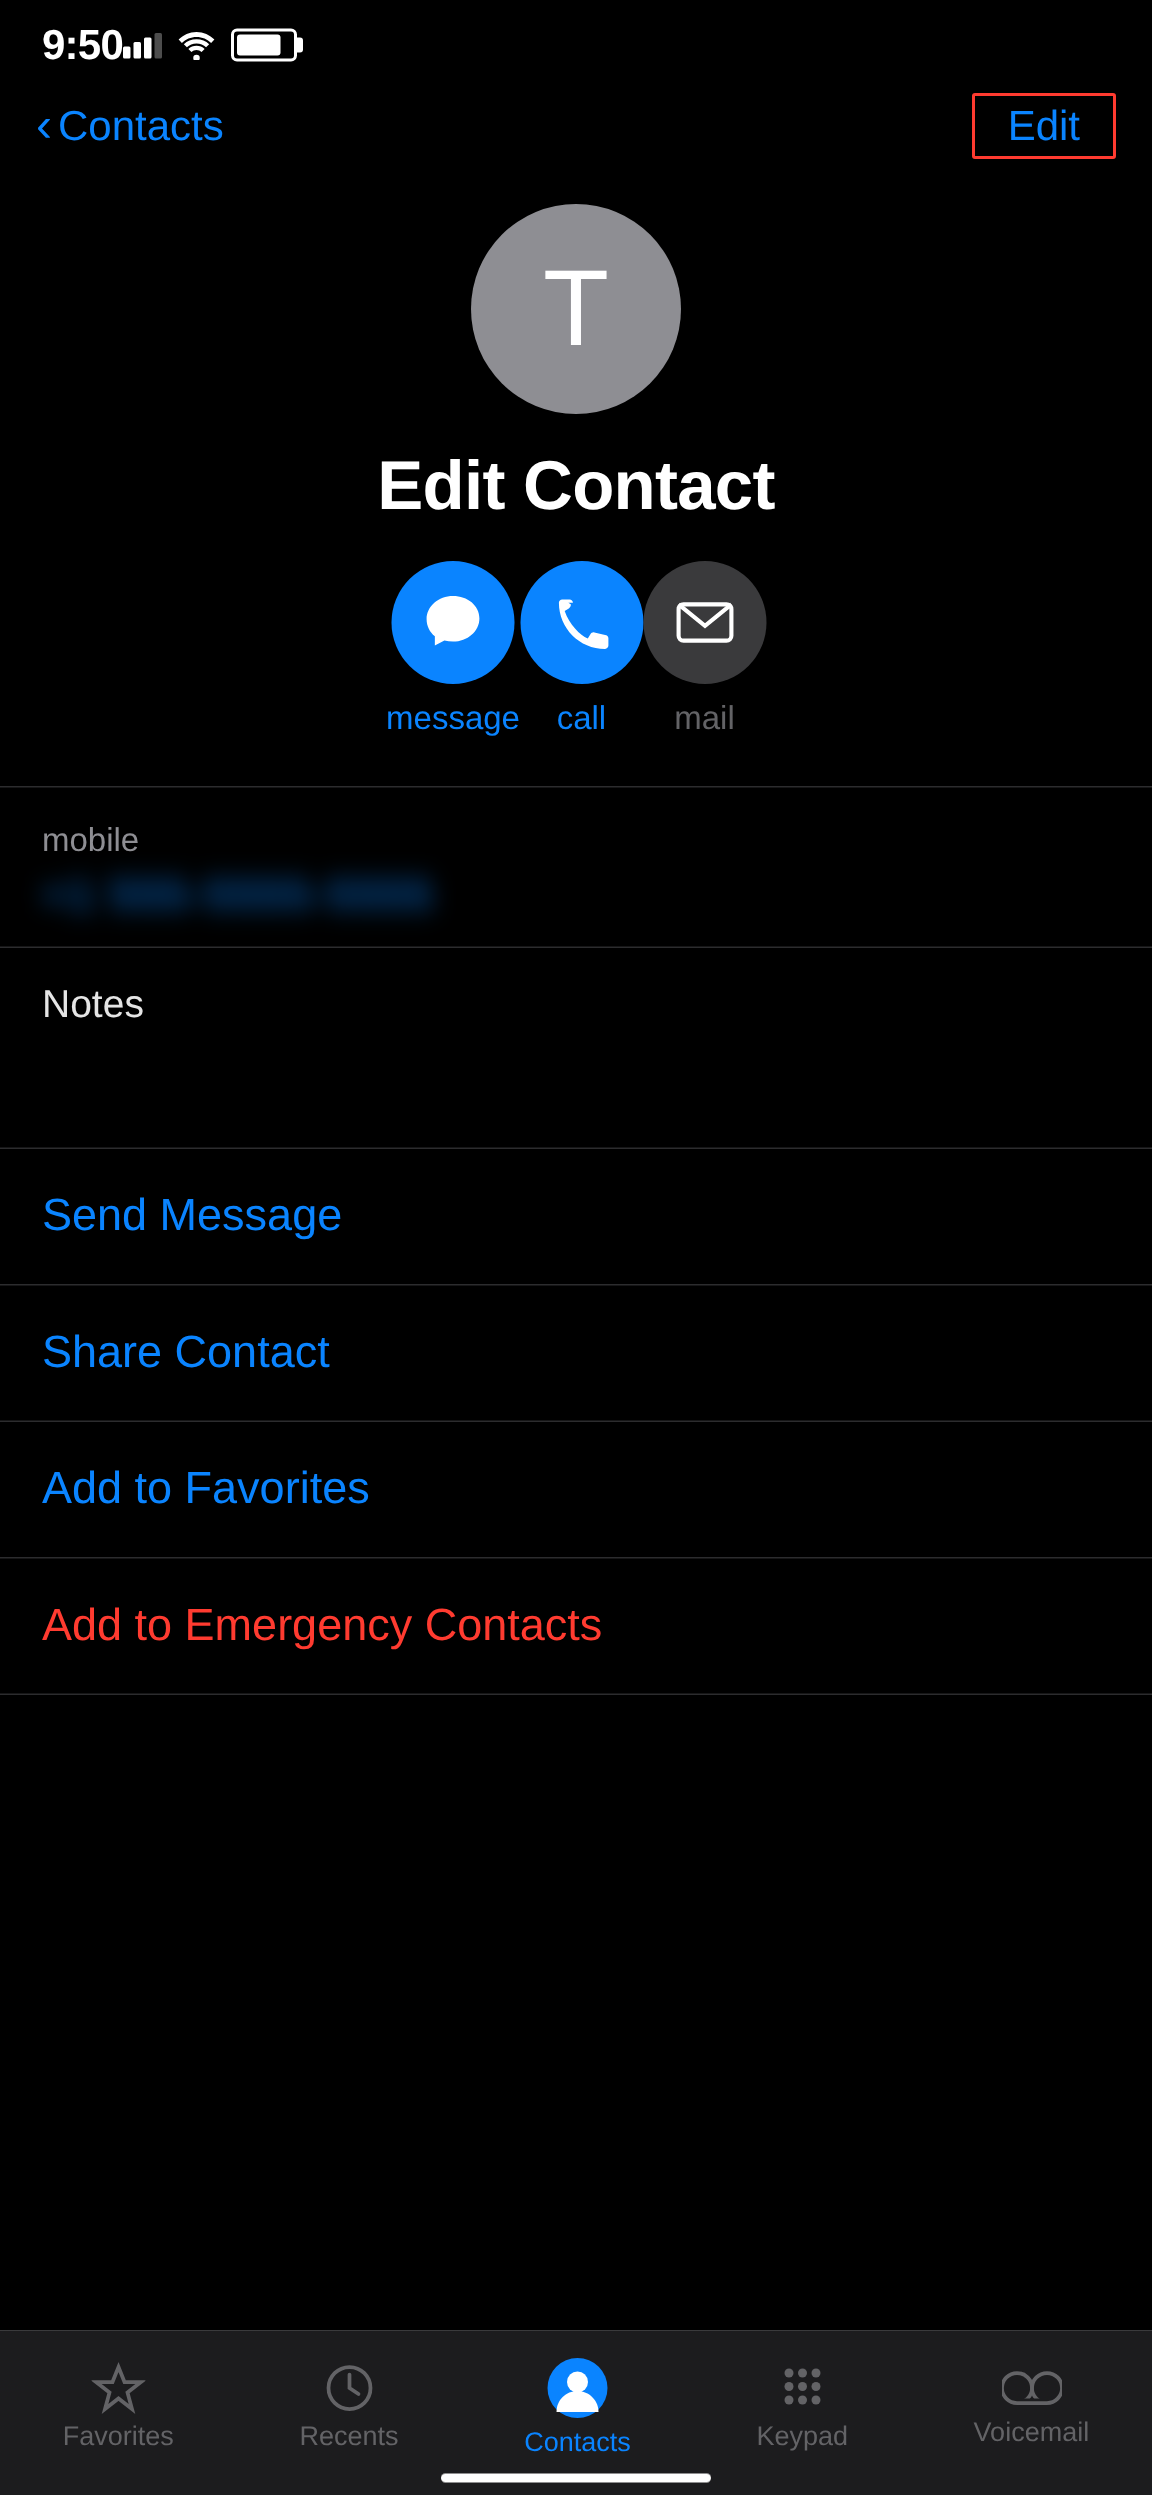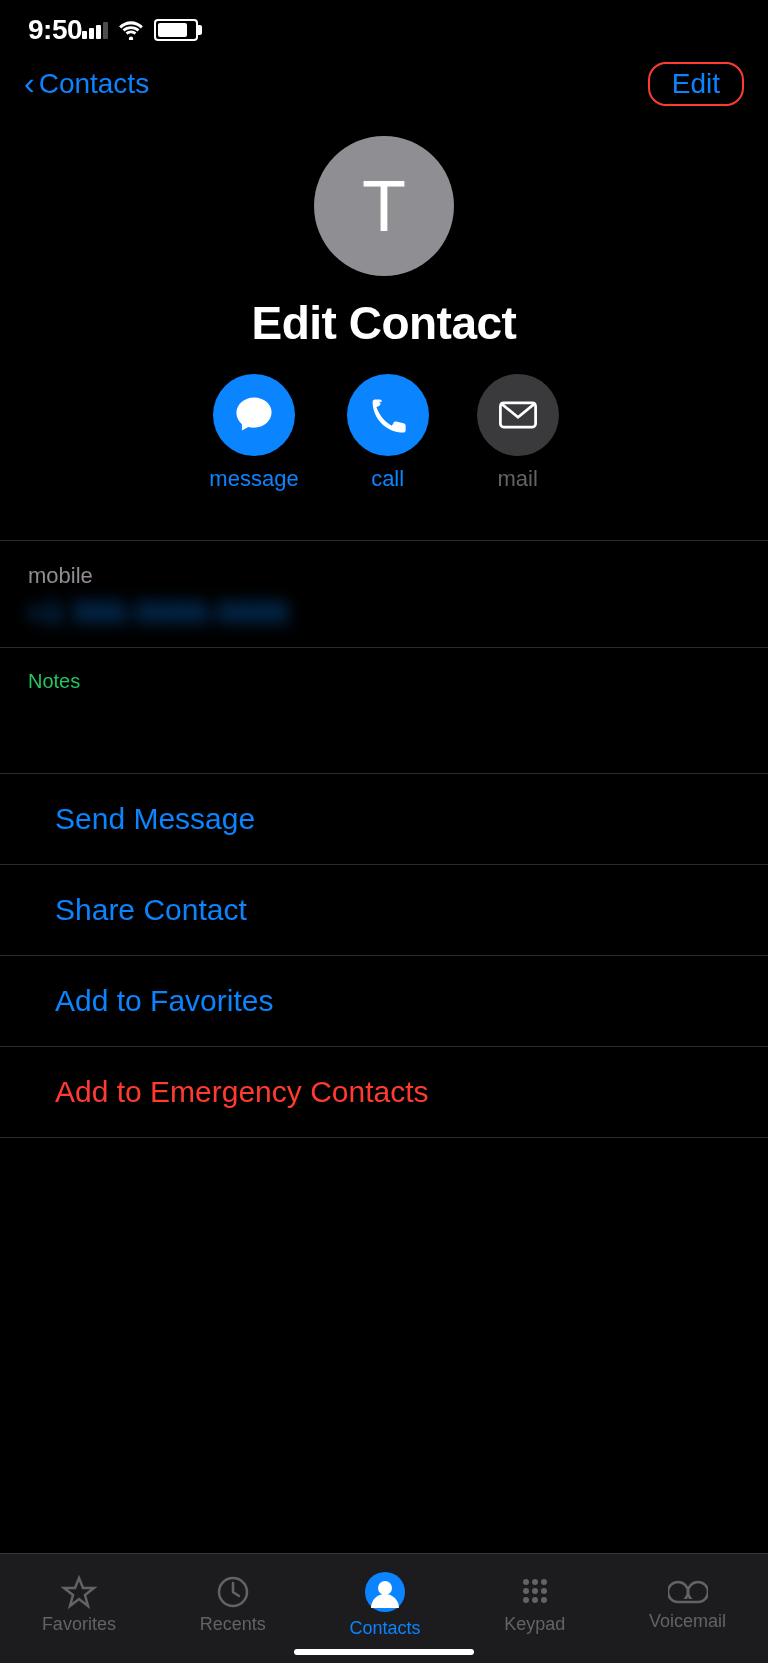--- a/index.html
+++ b/index.html
@@ -102,21 +102,21 @@
       line-height: 1;
       margin-top: -2px;
     }
     .back-label {
       font-size: 28px;
     }
     .edit-btn {
       color: #0A84FF;
       font-size: 28px;
       border: 2.5px solid #FF3B30;
-      border-radius: 18px;
+      border-radius: 2px;
       padding: 4px 22px;
       cursor: pointer;
       background: transparent;
     }
 
     
     .contact-header {
       display: flex;
       flex-direction: column;
       align-items: center;
@@ -139,23 +139,22 @@
       font-size: 46px;
       font-weight: 600;
       color: #fff;
       letter-spacing: -0.5px;
       margin-bottom: 24px;
     }
 
     
     .action-buttons {
       display: flex;
-      gap: 48px;
       justify-content: center;
-      margin-bottom: 24px;
+      margin-bottom: 8px;
     }
     .action-item {
       display: flex;
       flex-direction: column;
       align-items: center;
       gap: 10px;
     }
     .action-circle {
       width: 82px;
       height: 82px;
@@ -203,37 +202,36 @@
     .info-value.blurred {
       filter: blur(8px);
       user-select: none;
     }
 
     .notes-section {
       padding: 22px 28px 80px 28px;
       border-bottom: 1px solid #2C2C2E;
     }
     .notes-label {
-      font-size: 20px;
-      color: #22c55e;
+      font-size: 26px;
+      color: #e5e5e5;
       font-weight: 400;
     }
 
     
     .action-list {
       margin-top: 0;
     }
     .action-list-item {
       padding: 28px 28px;
       border-bottom: 1px solid #2C2C2E;
       cursor: pointer;
     }
     .action-list-item span {
       font-size: 30px;
-      margin-left: 27px;
     }
     .action-list-item.blue span { color: #0A84FF; }
     .action-list-item.red span { color: #FF3B30; }
 
     
     .tab-bar {
       position: fixed;
       bottom: 0;
       left: 0;
       width: 768px;

